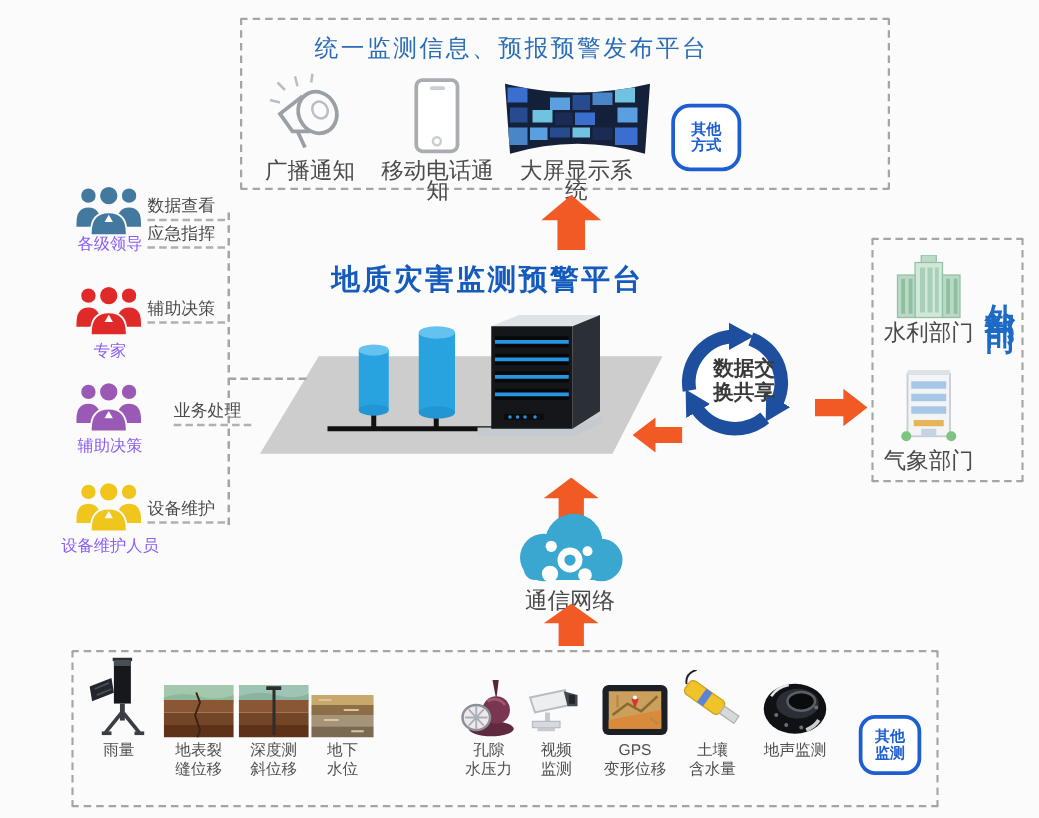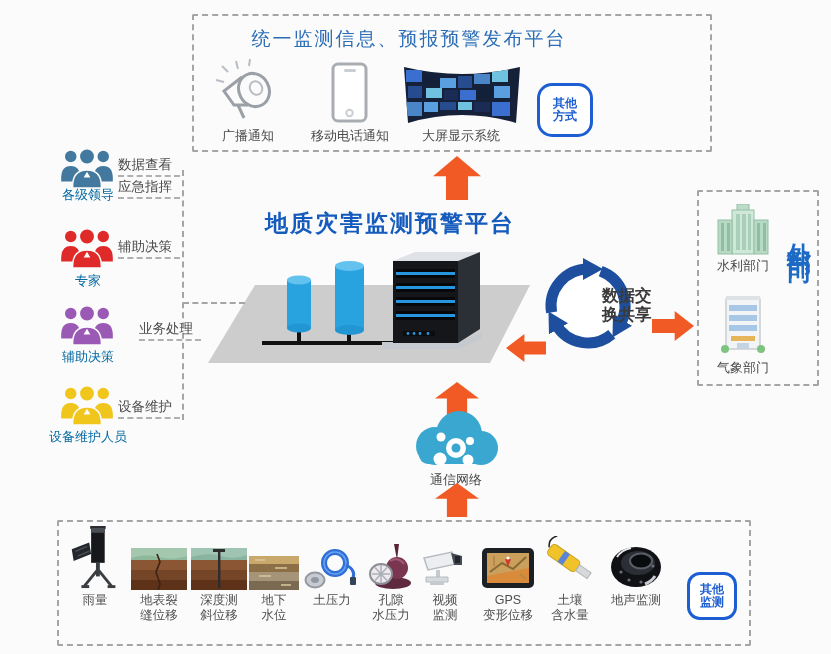--- a/index.html
+++ b/index.html
@@ -1,39 +1,39 @@
 <!DOCTYPE html>
 <html><head>
 <meta charset="utf-8">
 <style>
   html,body{margin:0;padding:0;background:#fbfbfb;font-family:"Liberation Sans","DejaVu Sans",sans-serif;}
   .canvas{position:relative;width:831px;height:654px;background:#fbfbfb;overflow:hidden;}
   .abs{position:absolute;}
   .dashed-box{position:absolute;border:2px dashed #a5a5a5;border-radius:2px;background:transparent;}
   .pre{white-space:pre-line;}
-  .lbl{position:absolute;color:#4a4a4a;font-size:13px;line-height:16px;text-align:center;}
+  .lbl{position:absolute;color:#4a4a4a;font-size:18px;line-height:16px;text-align:center;}
   .lbl-sm{font-size:12.5px;line-height:15px;color:#4f4f4f;}
   .panel-title{position:absolute;color:#2a6cb5;font-weight:normal;font-size:19px;letter-spacing:2px;text-align:center;}
   .platform-title{position:absolute;color:#155bbd;font-weight:bold;font-size:23px;letter-spacing:2px;text-align:center;}
   .badge{position:absolute;border:3px solid #1d5fd2;border-radius:15px;color:#1d5fd2;font-weight:bold;
          font-size:12px;line-height:13.5px;display:flex;align-items:center;justify-content:center;
          text-align:center;background:#fff;margin-top:13px;}
   .arr{position:absolute;background:#f15a24;}
   .arr-up{clip-path:polygon(50% 0,100% 46%,73% 46%,73% 100%,27% 100%,27% 46%,0 46%);}
   .arr-left{clip-path:polygon(0 50%,46% 0,46% 27%,100% 27%,100% 73%,46% 73%,46% 100%);}
   .arr-right{clip-path:polygon(100% 50%,54% 0,54% 27%,0 27%,0 73%,54% 73%,54% 100%);}
   .rail-v{position:absolute;border-left:2px dashed #a5a5a5;}
   .rail-h{position:absolute;border-top:2px dashed #a5a5a5;}
   .role{position:absolute;color:#4a4a4a;font-size:13.5px;line-height:16px;border-bottom:2px dashed #b0b0b0;
         padding-bottom:2px;width:62px;text-align:left;}
-  .uname{position:absolute;color:#0369a1;font-size:13px;text-align:center;}
+  .uname{position:absolute;color:#8b5cf6;font-size:13px;text-align:center;}
   .vtitle{position:absolute;writing-mode:vertical-rl;color:#1d6ac5;font-weight:bold;font-size:24px;
           letter-spacing:5px;}
   .exchange-text{position:absolute;color:#3a3a3a;font-weight:bold;font-size:16.5px;line-height:19px;
-                 text-align:left;padding-left:44px;}
+                 text-align:right;}
   .sensor{position:absolute;width:66px;text-align:center;}
   .sensor .icn{height:60px;display:flex;align-items:flex-end;justify-content:center;}
   .sensor .slbl{margin-top:3px;}
 </style>
 </head>
 <body>
 
 <div class="canvas">
 
   <div class="dashed-box" style="left:192px;top:14px;width:516px;height:134px;">
@@ -328,33 +328,20 @@
         <rect x="0" y="8" width="50" height="8" fill="#8d6f47"></rect>
         <rect x="0" y="16" width="50" height="9" fill="#a59478"></rect>
         <rect x="0" y="25" width="50" height="9" fill="#7b6a52"></rect>
         <path d="M6,4 L16,4 M26,12 L38,12 M10,20 L22,20 M32,29 L42,29" stroke="#d8c79e" stroke-width="1.5"></path>
       </svg>
         </div>
       <div class="lbl-sm pre slbl">地下
 水位</div>
     </div>
 
-    <div class="sensor" style="left:240px;top:8px;">
-      <div class="icn">
-          <svg width="58" height="42" viewBox="0 0 58 42">
-        <circle cx="32" cy="15" r="11" fill="none" stroke="#2f6fd6" stroke-width="6"></circle>
-        <circle cx="32" cy="15" r="11" fill="none" stroke="#6aa2ef" stroke-width="1.5"></circle>
-        <path d="M43,17 Q53,22 50,30" fill="none" stroke="#2f6fd6" stroke-width="3"></path>
-        <rect x="47" y="29" width="6" height="8" rx="1" fill="#33435a"></rect>
-        <ellipse cx="12" cy="32" rx="9.5" ry="7.5" fill="#c8ccd2" stroke="#9299a1" stroke-width="2"></ellipse>
-        <ellipse cx="12" cy="32" rx="4" ry="3" fill="#9299a1"></ellipse>
-      </svg>
-        </div>
-      <div class="lbl-sm pre slbl">土压力</div>
-    </div>
 
     <div class="sensor" style="left:299px;top:8px;">
       <div class="icn">
           <svg width="50" height="46" viewBox="0 0 50 46">
         <polygon points="28,0 33,0 31,16" fill="#5a2438"></polygon>
         <ellipse cx="27" cy="39" rx="18" ry="6" fill="#5f2a40"></ellipse>
         <circle cx="31" cy="24" r="11" fill="#7a3550"></circle>
         <path d="M24,17 A10,10 0 0 1 38,20" stroke="#a05a78" stroke-width="2" fill="none"></path>
         <ellipse cx="15" cy="30" rx="11" ry="10" fill="#efe9ee" stroke="#8a8f98" stroke-width="2"></ellipse>
         <path d="M15,21 L15,39 M6,30 L24,30 M9,23.5 L21,36.5 M21,23.5 L9,36.5" stroke="#aab0b8" stroke-width="1.5"></path>

